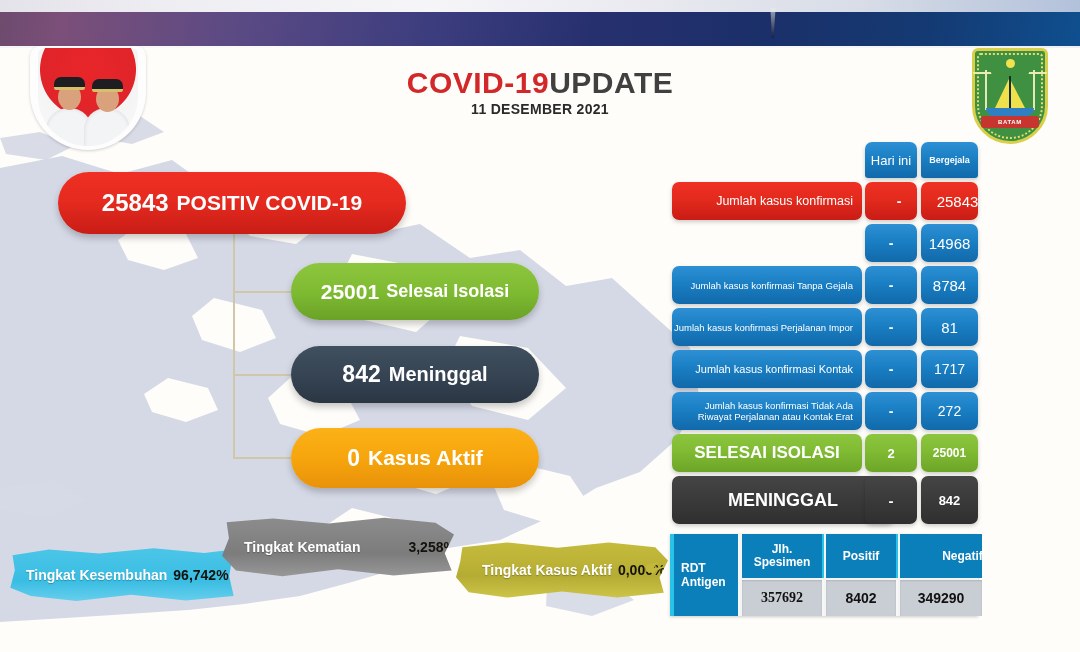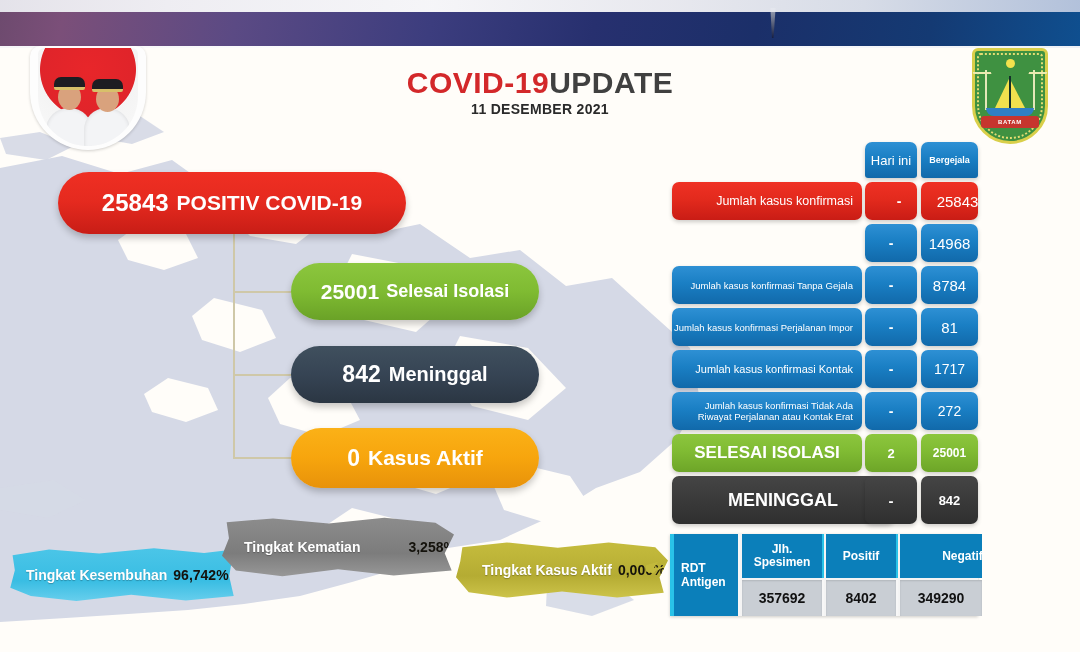--- a/index.html
+++ b/index.html
@@ -250,21 +250,21 @@
     border-right: 2px solid #f7f7f7;
   }
   #rdt-h-spes { left: 68px; top: 0; width: 82px; height: 44px; }
   #rdt-h-pos  { left: 152px; top: 0; width: 72px; height: 44px; }
   #rdt-h-neg  { left: 226px; top: 0; width: 82px; height: 44px; border-right: none; padding-left: 43px; }
   .rdt-val {
     top: 46px; height: 36px; background: #c9ced4; color: #111;
     font-size: 14px; font-weight: bold; border-right: 2px solid #f7f7f7;
     box-shadow: inset 0 1px 2px rgba(0,0,0,.12);
   }
-  #rdt-v-spes { left: 68px; width: 82px; }
+  #rdt-v-spes { left: 68px; width: 82px; font-family: Liberation Serif, serif; }
   #rdt-v-pos  { left: 152px; width: 72px; }
   #rdt-v-neg  { left: 226px; width: 82px; border-right: none; }
 
   
   .brush {
     position: absolute; display: flex; align-items: center;
     color: #fff; white-space: nowrap;
   }
   .brush .bt { font-size: 14px; font-weight: bold; text-shadow: 0 1px 1px rgba(0,0,0,.25); }
   .brush .bv { font-size: 14px; font-weight: bold; color: #14120c; margin-left: 6px; }

